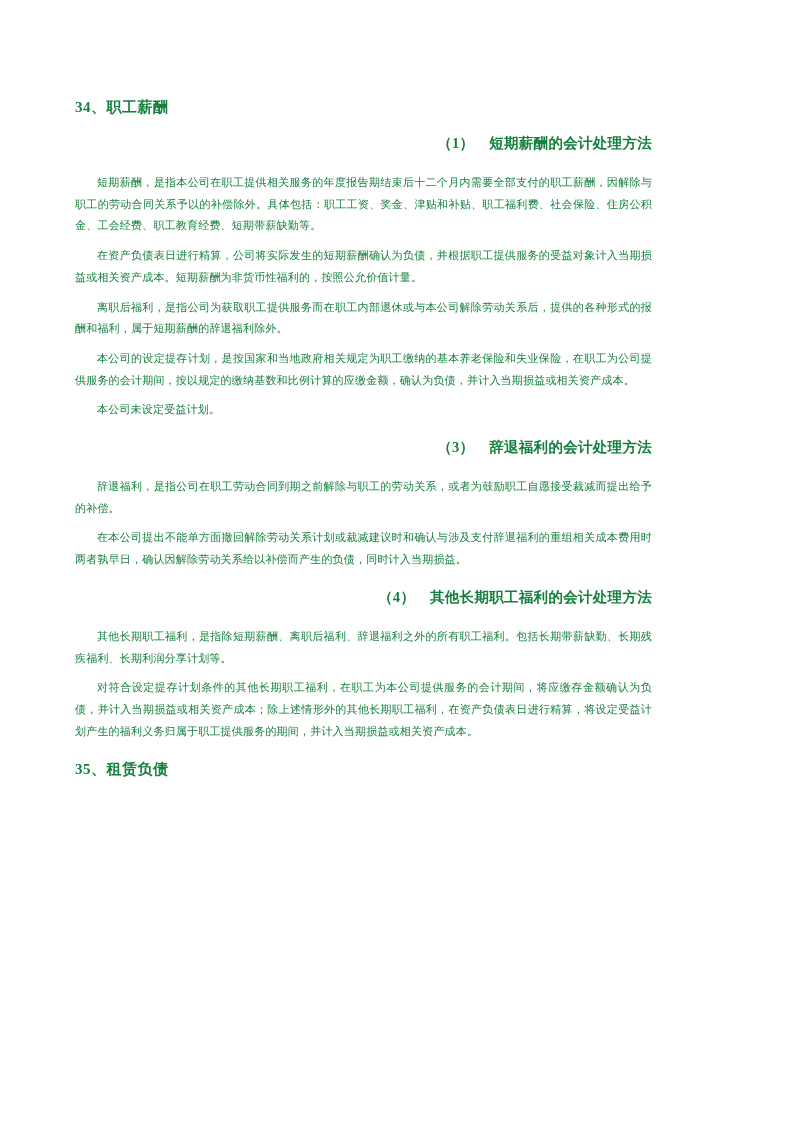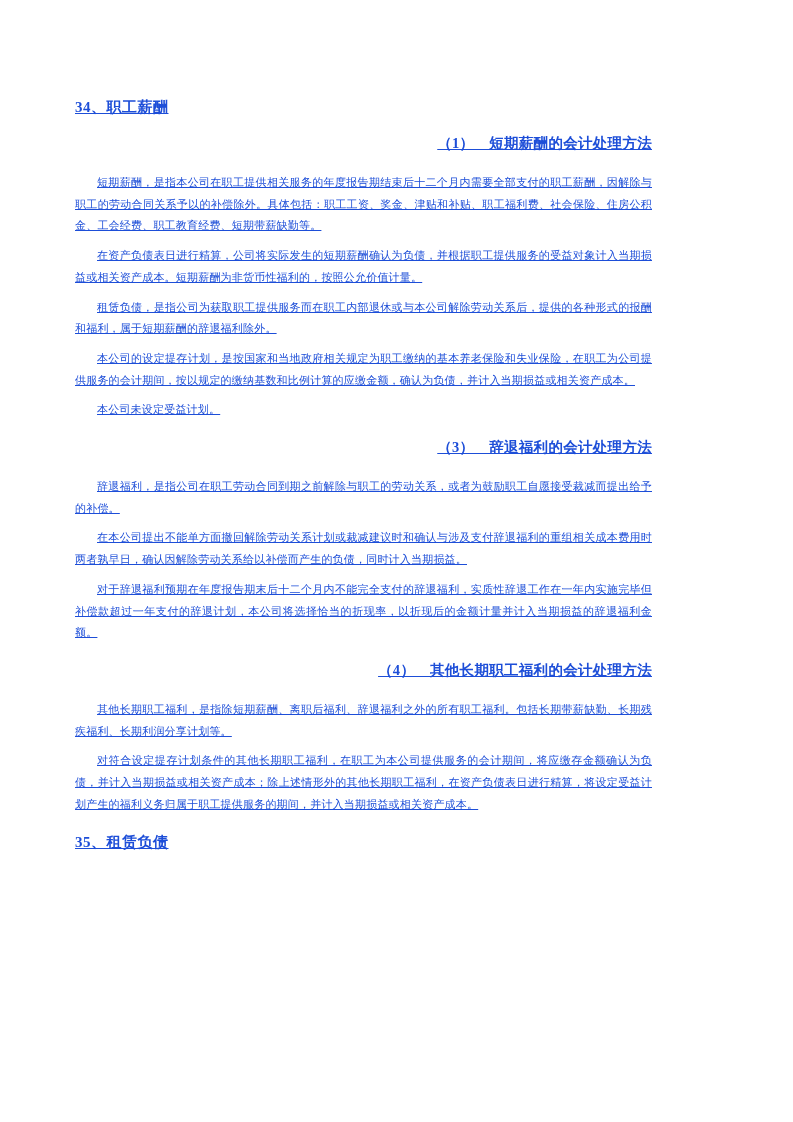--- a/index.html
+++ b/index.html
@@ -6,25 +6,24 @@
     margin: 0;
     padding: 0;
     background: #ffffff;
   }
   .page {
     position: relative;
     width: 724px;
     height: 1122px;
     box-sizing: border-box;
     background: #ffffff;
-    color: #1d4ed8;
+    color: #15803d;
     font-family: "Liberation Serif", "DejaVu Serif", serif;
     padding: 97px 72px 0 75px;
     overflow: hidden;
-    text-decoration: underline;
   }
   .doc h1 {
     margin: 0 0 16px 0;
     font-size: 15px;
     line-height: 20px;
     font-weight: bold;
     letter-spacing: 0.5px;
   }
   .doc h1.h1-after {
     margin-top: 17px;
@@ -55,33 +54,32 @@
 
     <h1>34、职工薪酬</h1>
 
     <h2>（1）　短期薪酬的会计处理方法</h2>
 
     <p>短期薪酬，是指本公司在职工提供相关服务的年度报告期结束后十二个月内需要全部支付的职工薪酬，因解除与职工的劳动合同关系予以的补偿除外。具体包括：职工工资、奖金、津贴和补贴、职工福利费、社会保险、住房公积金、工会经费、职工教育经费、短期带薪缺勤等。</p>
 
     <p>在资产负债表日进行精算，公司将实际发生的短期薪酬确认为负债，并根据职工提供服务的受益对象计入当期损益或相关资产成本。短期薪酬为非货币性福利的，按照公允价值计量。</p>
 
 
-    <p>租赁负债，是指公司为获取职工提供服务而在职工内部退休或与本公司解除劳动关系后，提供的各种形式的报酬和福利，属于短期薪酬的辞退福利除外。</p>
+    <p>离职后福利，是指公司为获取职工提供服务而在职工内部退休或与本公司解除劳动关系后，提供的各种形式的报酬和福利，属于短期薪酬的辞退福利除外。</p>
 
     <p>本公司的设定提存计划，是按国家和当地政府相关规定为职工缴纳的基本养老保险和失业保险，在职工为公司提供服务的会计期间，按以规定的缴纳基数和比例计算的应缴金额，确认为负债，并计入当期损益或相关资产成本。</p>
 
     <p>本公司未设定受益计划。</p>
 
     <h2>（3）　辞退福利的会计处理方法</h2>
 
     <p>辞退福利，是指公司在职工劳动合同到期之前解除与职工的劳动关系，或者为鼓励职工自愿接受裁减而提出给予的补偿。</p>
 
     <p>在本公司提出不能单方面撤回解除劳动关系计划或裁减建议时和确认与涉及支付辞退福利的重组相关成本费用时两者孰早日，确认因解除劳动关系给以补偿而产生的负债，同时计入当期损益。</p>
 
-    <p>对于辞退福利预期在年度报告期末后十二个月内不能完全支付的辞退福利，实质性辞退工作在一年内实施完毕但补偿款超过一年支付的辞退计划，本公司将选择恰当的折现率，以折现后的金额计量并计入当期损益的辞退福利金额。</p>
 
     <h2>（4）　其他长期职工福利的会计处理方法</h2>
 
     <p>其他长期职工福利，是指除短期薪酬、离职后福利、辞退福利之外的所有职工福利。包括长期带薪缺勤、长期残疾福利、长期利润分享计划等。</p>
 
     <p>对符合设定提存计划条件的其他长期职工福利，在职工为本公司提供服务的会计期间，将应缴存金额确认为负债，并计入当期损益或相关资产成本；除上述情形外的其他长期职工福利，在资产负债表日进行精算，将设定受益计划产生的福利义务归属于职工提供服务的期间，并计入当期损益或相关资产成本。</p>
 
     <h1 class="h1-after">35、租赁负债</h1>
 
   </div>

